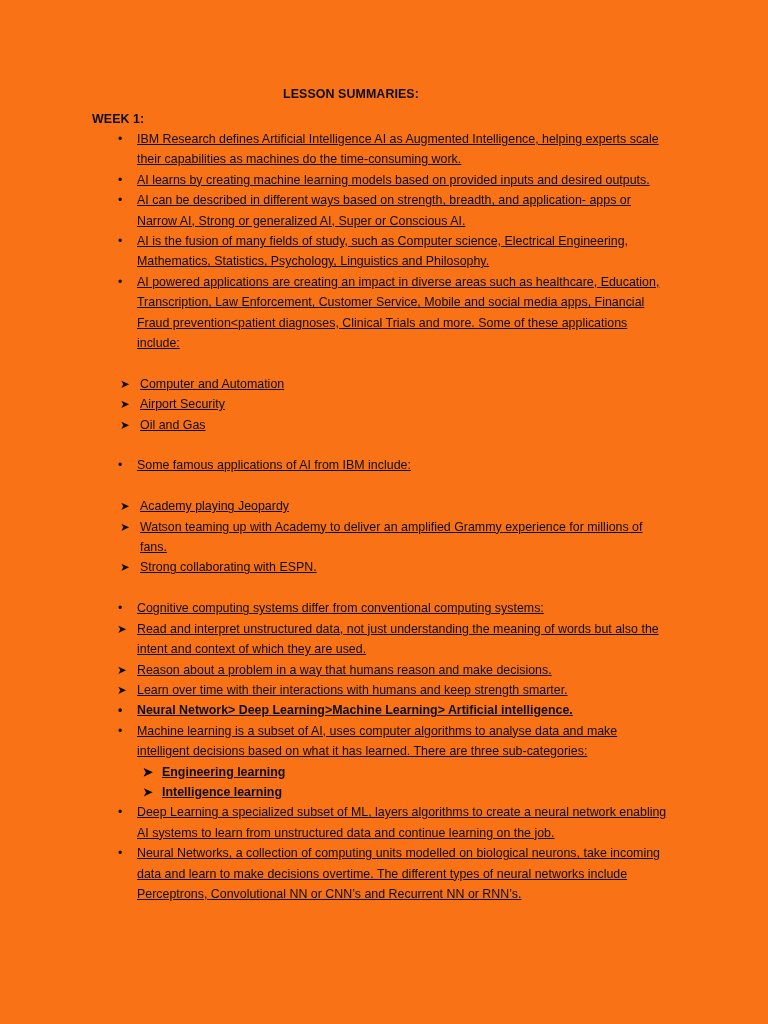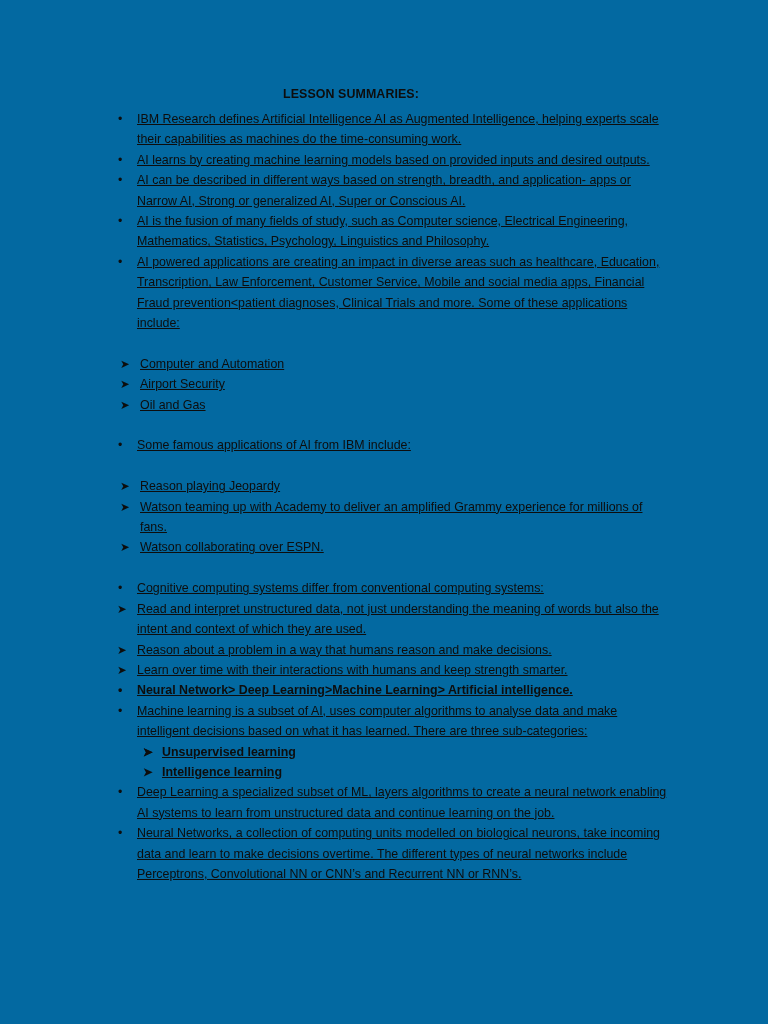--- a/index.html
+++ b/index.html
@@ -13,21 +13,21 @@
     background: #ffffff;
     font-family: "Liberation Sans", sans-serif;
     color: #0d0d0d;
     overflow: hidden;
   }
 
   .page {
     position: relative;
     width: 768px;
     height: 1024px;
-    background: #0369a1;
+    background: #f97316;
     box-sizing: border-box;
     padding: 86px 96px 0 92px;
   }
 
   .doc-title {
     text-align: center;
     font-weight: bold;
     font-size: 12.4px;
     line-height: 16px;
     letter-spacing: 0.1px;
@@ -122,20 +122,21 @@
     display: block;
     text-decoration: underline;
   }
 </style>
 </head>
 <body>
 
 <div class="page">
   <div class="doc-title">LESSON SUMMARIES:</div>
   <div id="body-root">
+      <div class="week-heading">WEEK 1:</div>
       <ul class="list">
         <li class="item item-dot">
           <span class="marker">•</span>
           <span class="text">IBM Research defines Artificial Intelligence AI as Augmented Intelligence, helping experts scale their capabilities as machines do the time-consuming work.</span>
         </li>
         <li class="item item-dot">
           <span class="marker">•</span>
           <span class="text">AI learns by creating machine learning models based on provided inputs and desired outputs.</span>
         </li>
         <li class="item item-dot">
@@ -170,29 +171,29 @@
       <ul class="list">
         <li class="item item-dot">
           <span class="marker">•</span>
           <span class="text">Some famous applications of AI from IBM include:</span>
         </li>
       </ul>
       <div class="spacer"></div>
       <ul class="list">
         <li class="item item-arrow-w1">
           <span class="marker">➤</span>
-          <span class="text">Reason playing Jeopardy</span>
+          <span class="text">Academy playing Jeopardy</span>
         </li>
         <li class="item item-arrow-w1">
           <span class="marker">➤</span>
           <span class="text">Watson teaming up with Academy to deliver an amplified Grammy experience for millions of fans.</span>
         </li>
         <li class="item item-arrow-w1">
           <span class="marker">➤</span>
-          <span class="text">Watson collaborating over ESPN.</span>
+          <span class="text">Strong collaborating with ESPN.</span>
         </li>
       </ul>
       <div class="spacer"></div>
       <ul class="list">
         <li class="item item-dot">
           <span class="marker">•</span>
           <span class="text">Cognitive computing systems differ from conventional computing systems:</span>
         </li>
       </ul>
       <ul class="list">
@@ -220,21 +221,21 @@
           <span class="marker">•</span>
           <span class="text">Machine learning is a subset of AI, uses computer algorithms to analyse data and make intelligent decisions based on what it has learned. There are three sub-categories:</span>
         </li>
       </ul>
       <ul class="list">
         <li class="item item-arrow-sub bold">
           <span class="marker">➤</span>
         </li>
         <li class="item item-arrow-sub bold">
           <span class="marker">➤</span>
-          <span class="text">Unsupervised learning</span>
+          <span class="text">Engineering learning</span>
         </li>
         <li class="item item-arrow-sub bold">
           <span class="marker">➤</span>
           <span class="text">Intelligence learning</span>
         </li>
       </ul>
       <ul class="list">
         <li class="item item-dot">
           <span class="marker">•</span>
           <span class="text">Deep Learning a specialized subset of ML, layers algorithms to create a neural network enabling AI systems to learn from unstructured data and continue learning on the job.</span>

